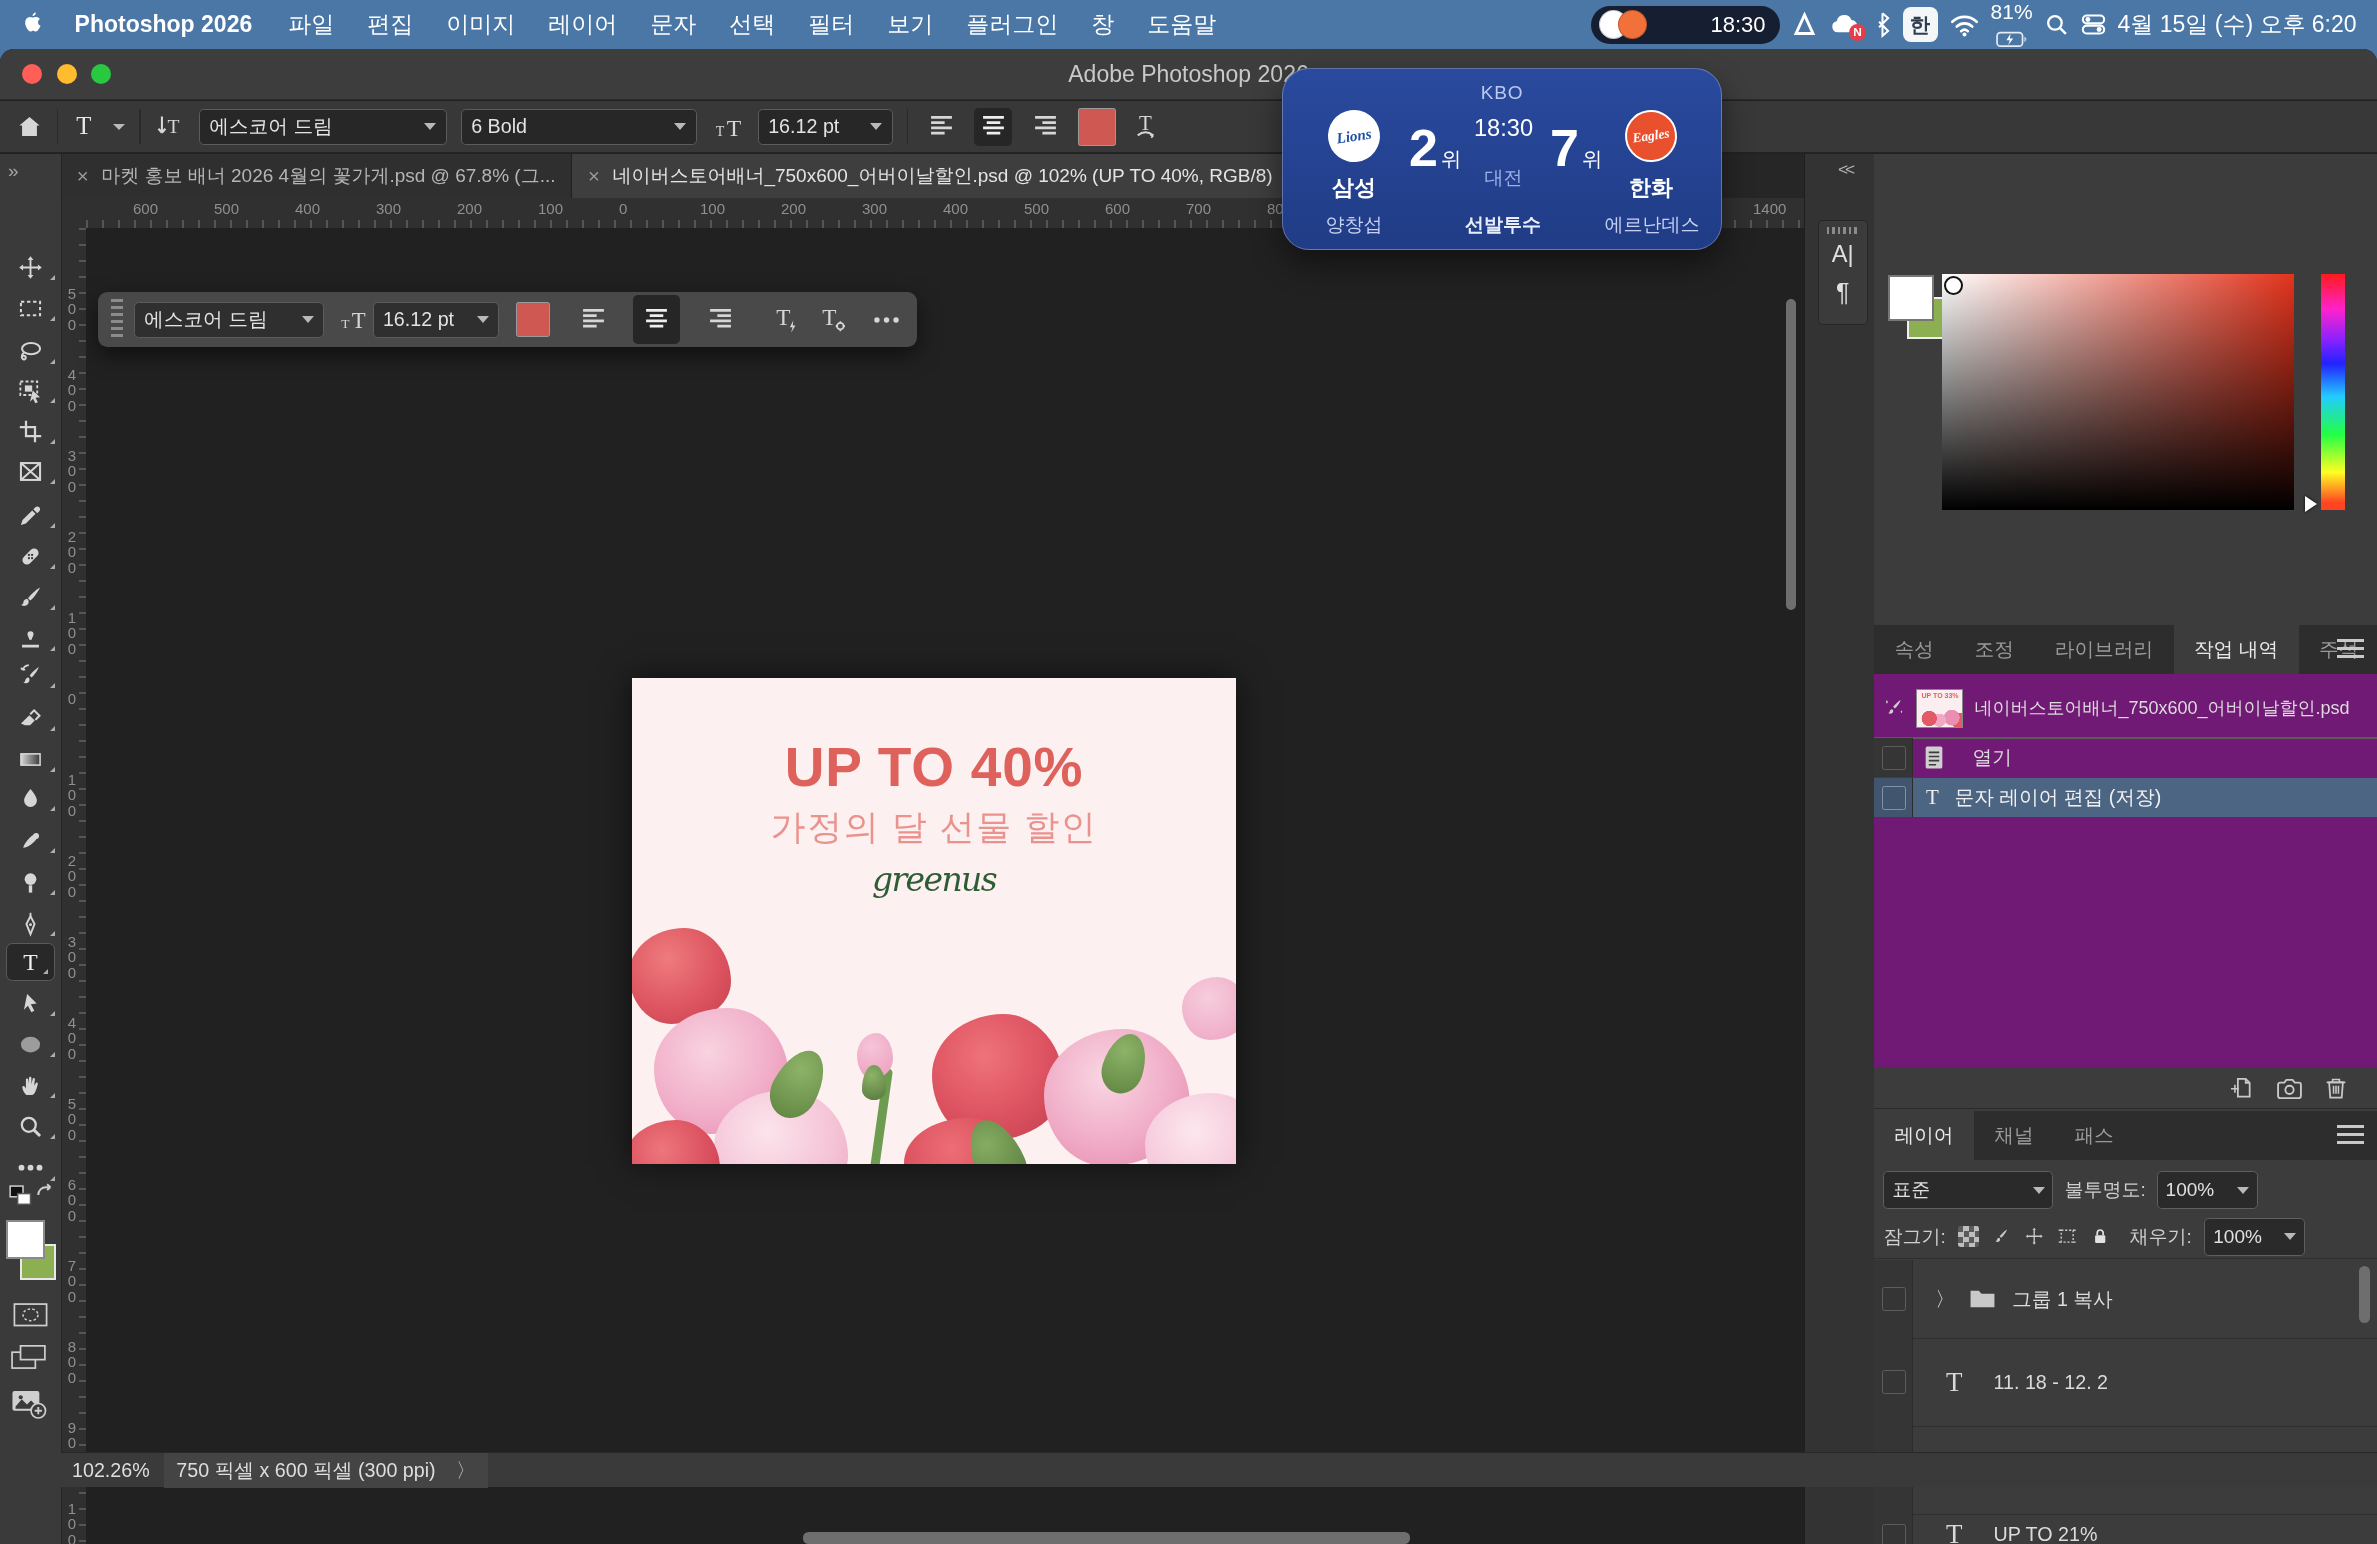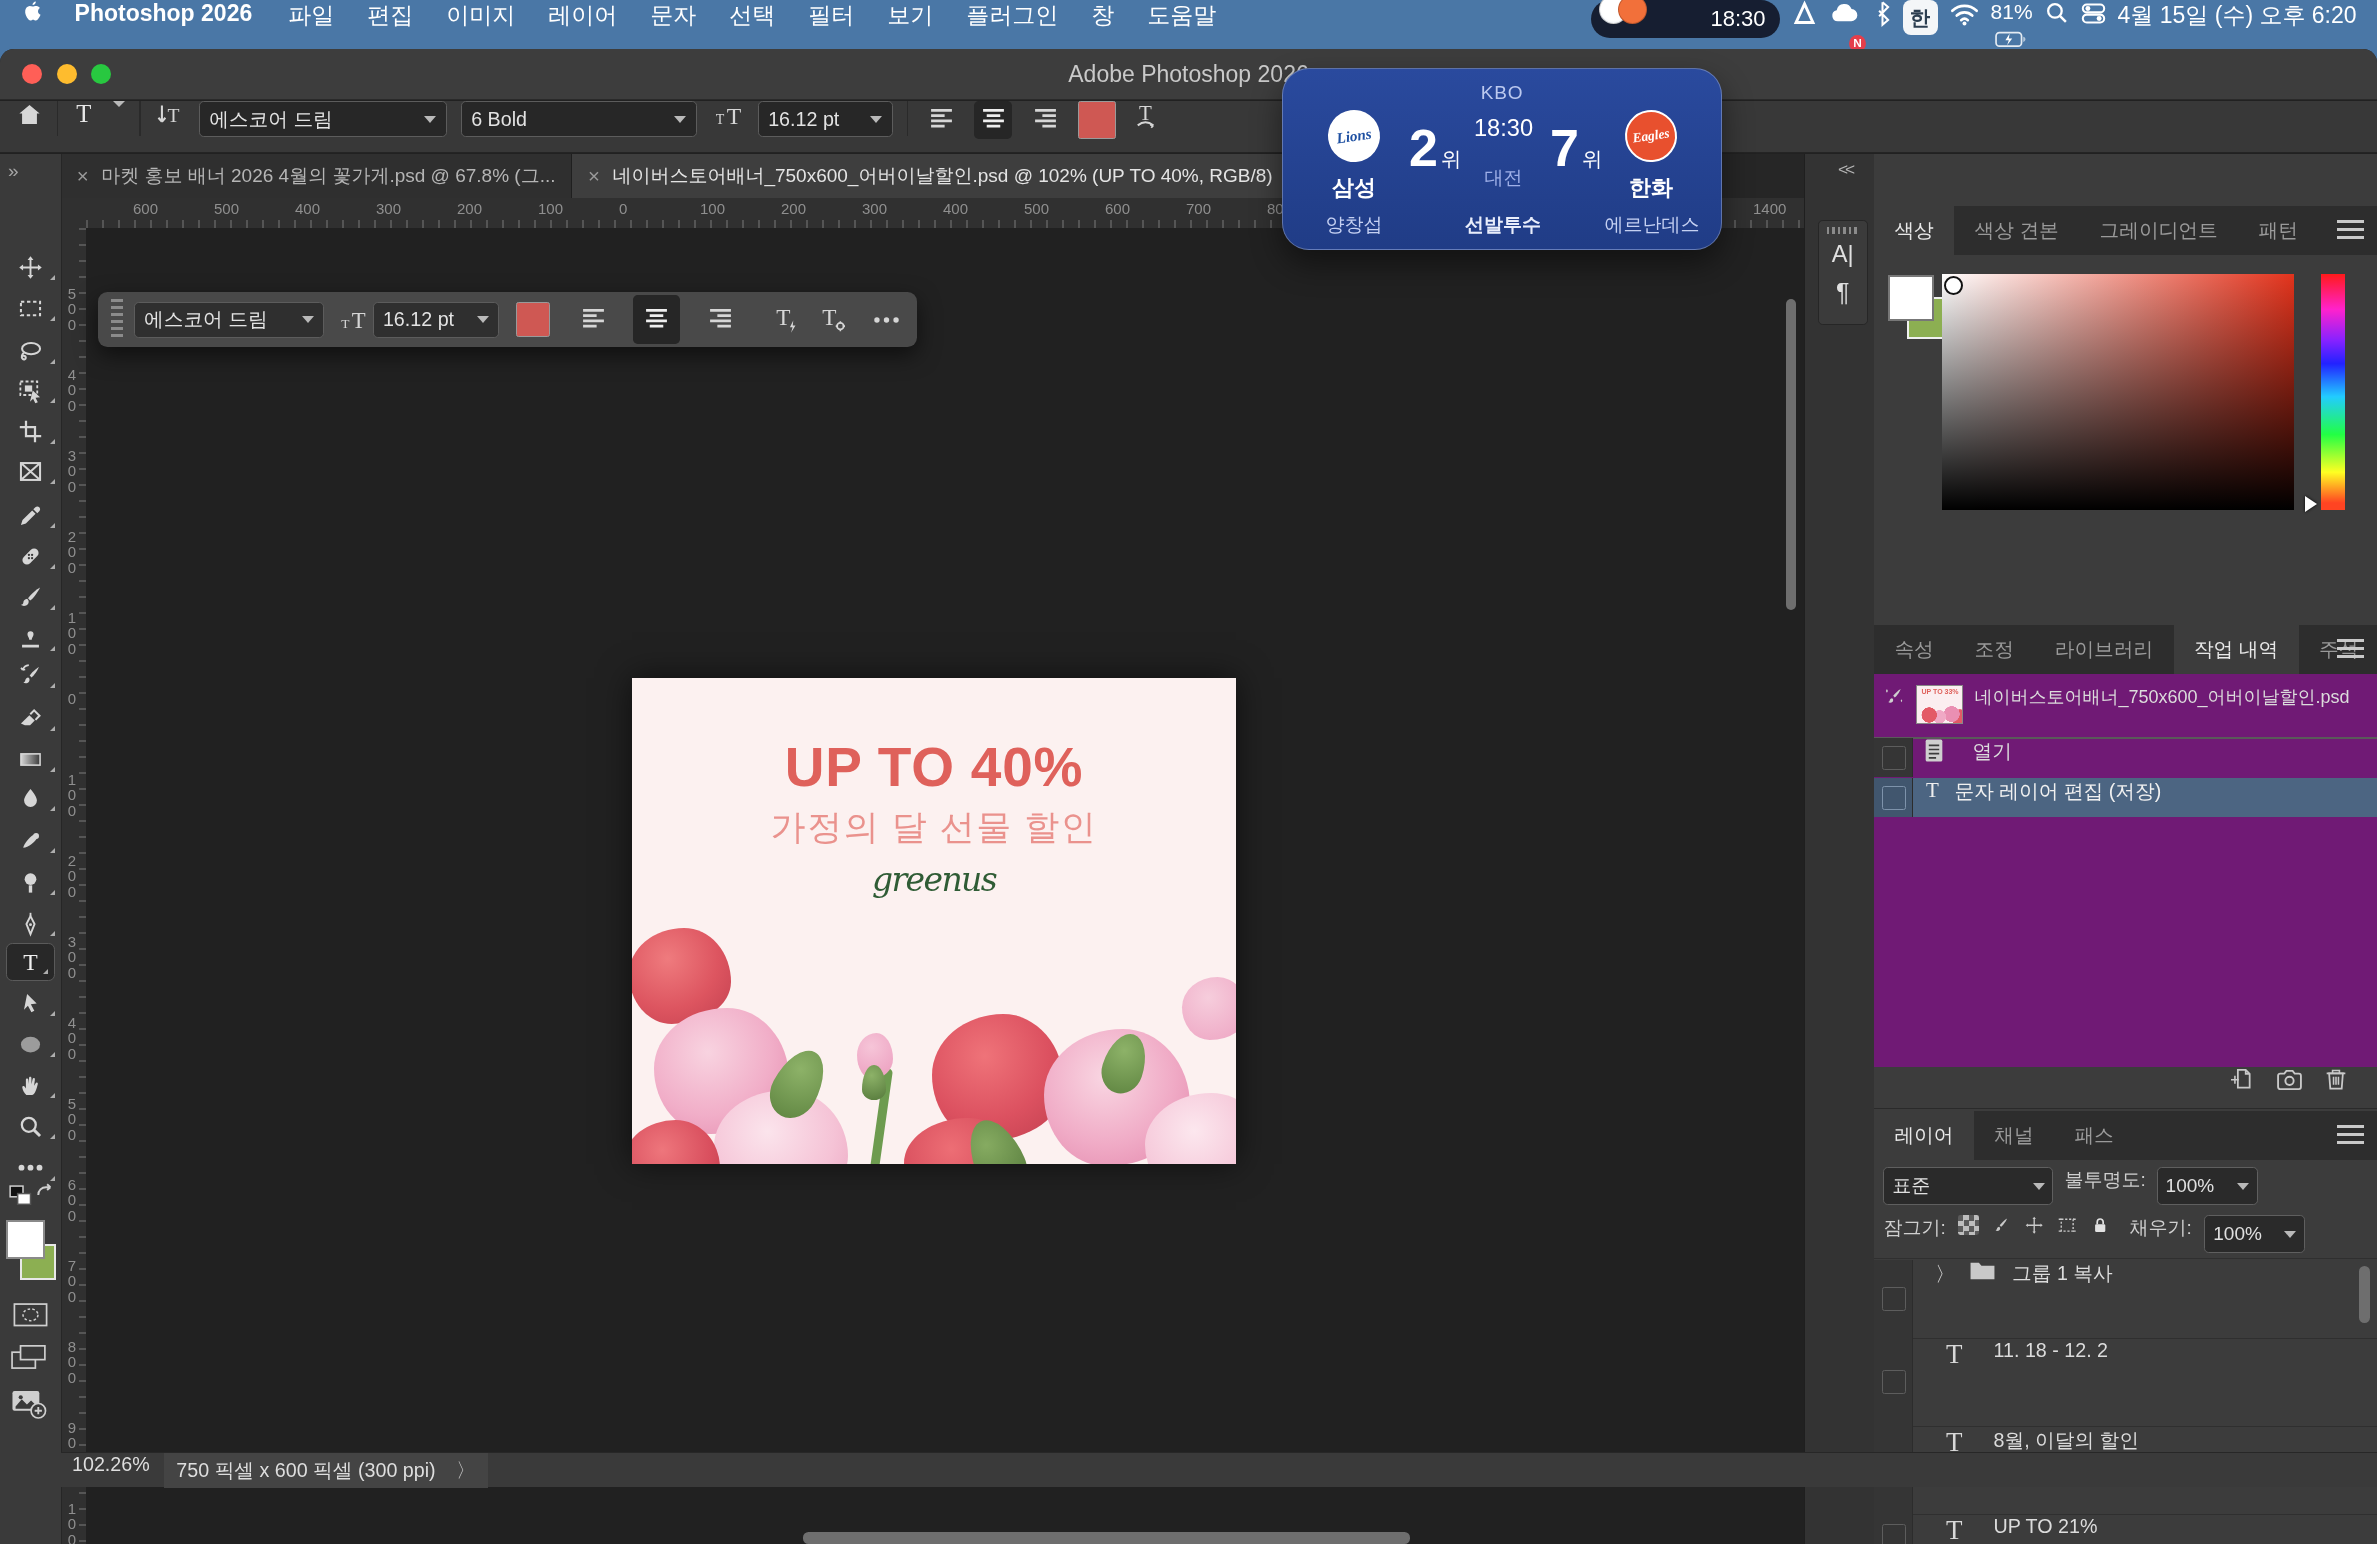--- a/index.html
+++ b/index.html
@@ -1,20 +1,20 @@
 <!DOCTYPE html>
 <html style="font-size:12.6px"><head>
 <meta charset="utf-8">
 <style>
   html,body{margin:0;padding:0;background:#4a77a6;}
   #screen{position:relative;width:2377px;height:1544px;overflow:hidden;
     font-family:"Liberation Sans","DejaVu Sans",sans-serif;color:#d6d6d6;
     -webkit-font-smoothing:antialiased;}
   .abs{position:absolute;}
-  .r{display:flex;}
+  .r{display:flex;align-items:center;}
   svg{display:block;}
   
   #menubar{left:0;top:0;width:2377px;height:49px;background:#4a77a6;color:#fff;font-size:23px;}
   #menubar .r{height:49px;}
   .menu-item{padding:0 16.5px;}
   .mb-status{gap:11px;}
   .live-pill{background:#161e31;border-radius:19px;height:38px;width:167px;display:flex;align-items:center;padding:0 14px 0 7.9px;justify-content:space-between;}
   .mini-logo{width:27px;height:27px;border-radius:50%;border:0.8px solid rgba(0,0,0,.2);}
   .kbd-pill{width:35px;height:35px;border-radius:7.9px;background:#f4f6f8;color:#2c3e50;font-size:20.4px;font-weight:bold;display:flex;align-items:center;justify-content:center;}
   
@@ -599,27 +599,20 @@
       <span class="abs" style="left:33px;top:4.7px;color:#b5b5b5;font-size:17.3px;letter-spacing:-3.1px;">&lt;&lt;</span>
       <div class="railbox abs" style="top:66px;height:105px;left:12.6px;">
         <div style="margin:6.3px auto 0;width:31px;height:6.3px;background:repeating-linear-gradient(to right,#8b8b8b 0 2.4px,transparent 2.4px 5.5px);"></div>
         <div style="font-size:23.6px;color:#e0e0e0;margin-top:7.9px;">A|</div>
         <div style="font-size:25px;color:#e0e0e0;margin-top:9.4px;">¶</div>
       </div>
     </div>
 
     <div id="panels" class="abs">
 
-      <div class="ptabs" style="top:52px;">
-        <span class="ptab active">색상</span>
-        <span class="ptab">색상 견본</span>
-        <span class="ptab">그레이디언트</span>
-        <span class="ptab">패턴</span>
-        <span class="hamburger" style="top:14px;"></span>
-      </div>
       <div class="abs" style="top:101px;left:0;width:504px;height:370px;background:#3c3c3c;">
         <span class="abs" style="left:14px;top:20.4px;width:46px;height:46px;background:#fff;border:2.4px solid #777;box-sizing:border-box;z-index:2;"></span>
         <span class="abs" style="left:33px;top:42px;width:42px;height:42px;background:#8caf52;border:2.4px solid #f0f0f0;box-sizing:border-box;"></span>
         <div class="abs" style="left:68px;top:19px;width:352px;height:236px;background:linear-gradient(to top,#000,rgba(0,0,0,0)),linear-gradient(to right,#fff,#e2331c);">
           <span class="abs" style="left:1.6px;top:1.6px;width:19px;height:19px;border:2.4px solid #111;border-radius:50%;background:#fff;box-sizing:border-box;"></span>
         </div>
         <div class="abs" style="left:447px;top:19px;width:23.6px;height:236px;background:linear-gradient(to bottom,#ff1a1a,#ff22cc 15%,#8822ff 28%,#2222ff 38%,#22ccff 52%,#22ff44 68%,#ffff22 84%,#ff4422 97%);"></div>
         <span class="abs" style="left:431px;top:241px;width:0;height:0;border-top:8.6px solid transparent;border-bottom:8.6px solid transparent;border-left:12.6px solid #fff;filter:drop-shadow(0 0 1.6px #000);"></span>
       </div>
 

